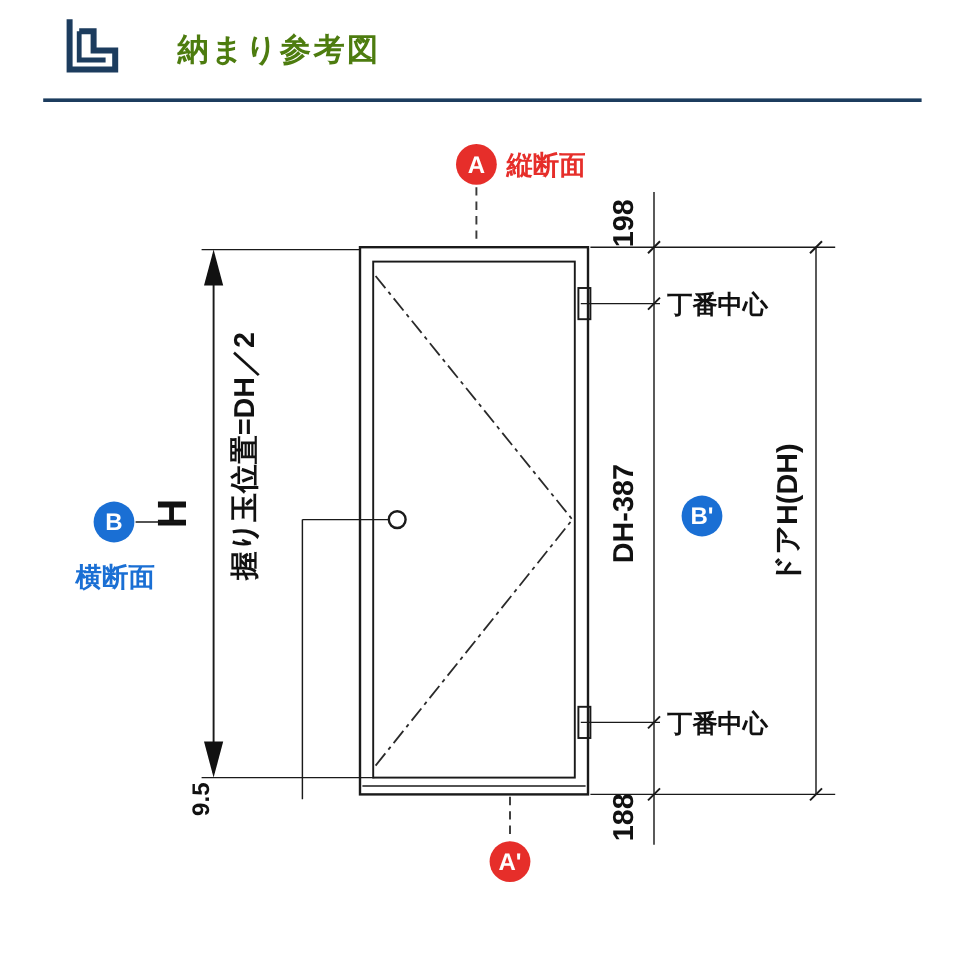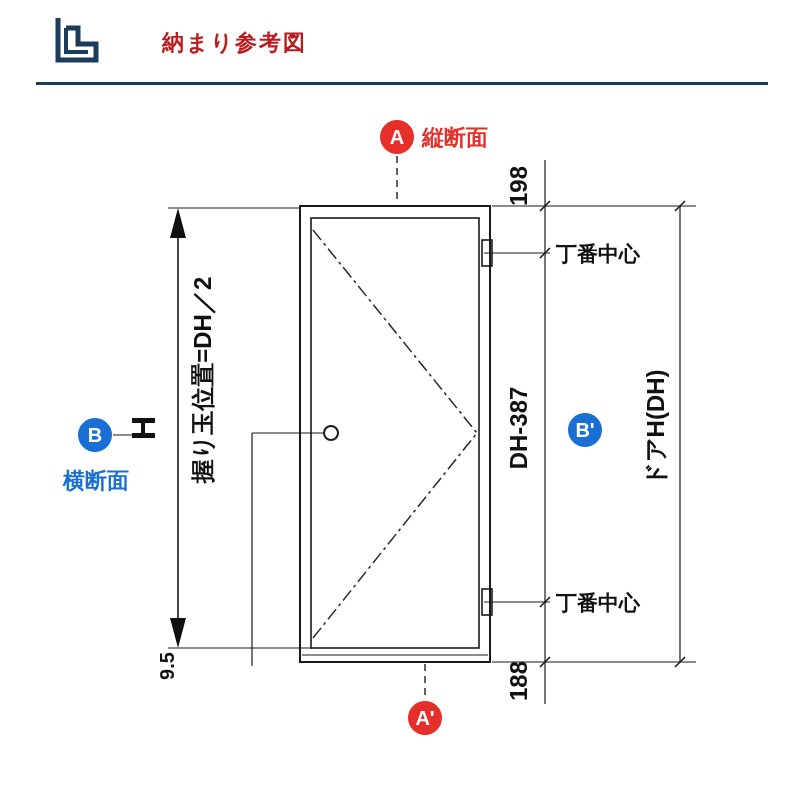--- a/index.html
+++ b/index.html
@@ -6,21 +6,21 @@
   body{
     width:800px;height:800px;position:relative;background:#ffffff;
     font-family:"Liberation Sans","DejaVu Sans",sans-serif;
     overflow:hidden;
   }
   .header{
     position:absolute;top:12px;left:52px;display:flex;align-items:center;gap:44px;
   }
   .logo-icon svg{display:block;}
   .page-title{
-    margin:16px;font-size:22px;font-weight:bold;color:#b91c1c;letter-spacing:2px;
+    margin:2px;font-size:26px;font-weight:bold;color:#4d7c0f;letter-spacing:2px;
   }
   .rule{
     position:absolute;top:82px;left:36px;width:732px;height:3px;background:#1c3c5e;
   }
   .diagram{position:absolute;top:90px;left:0;}
 
   
   .ln{stroke:#1a1a1a;stroke-width:1.6;fill:none;}
   .ln-thin{stroke:#1a1a1a;stroke-width:1.2;fill:none;}
   .frame{stroke:#1a1a1a;stroke-width:2;fill:none;}

